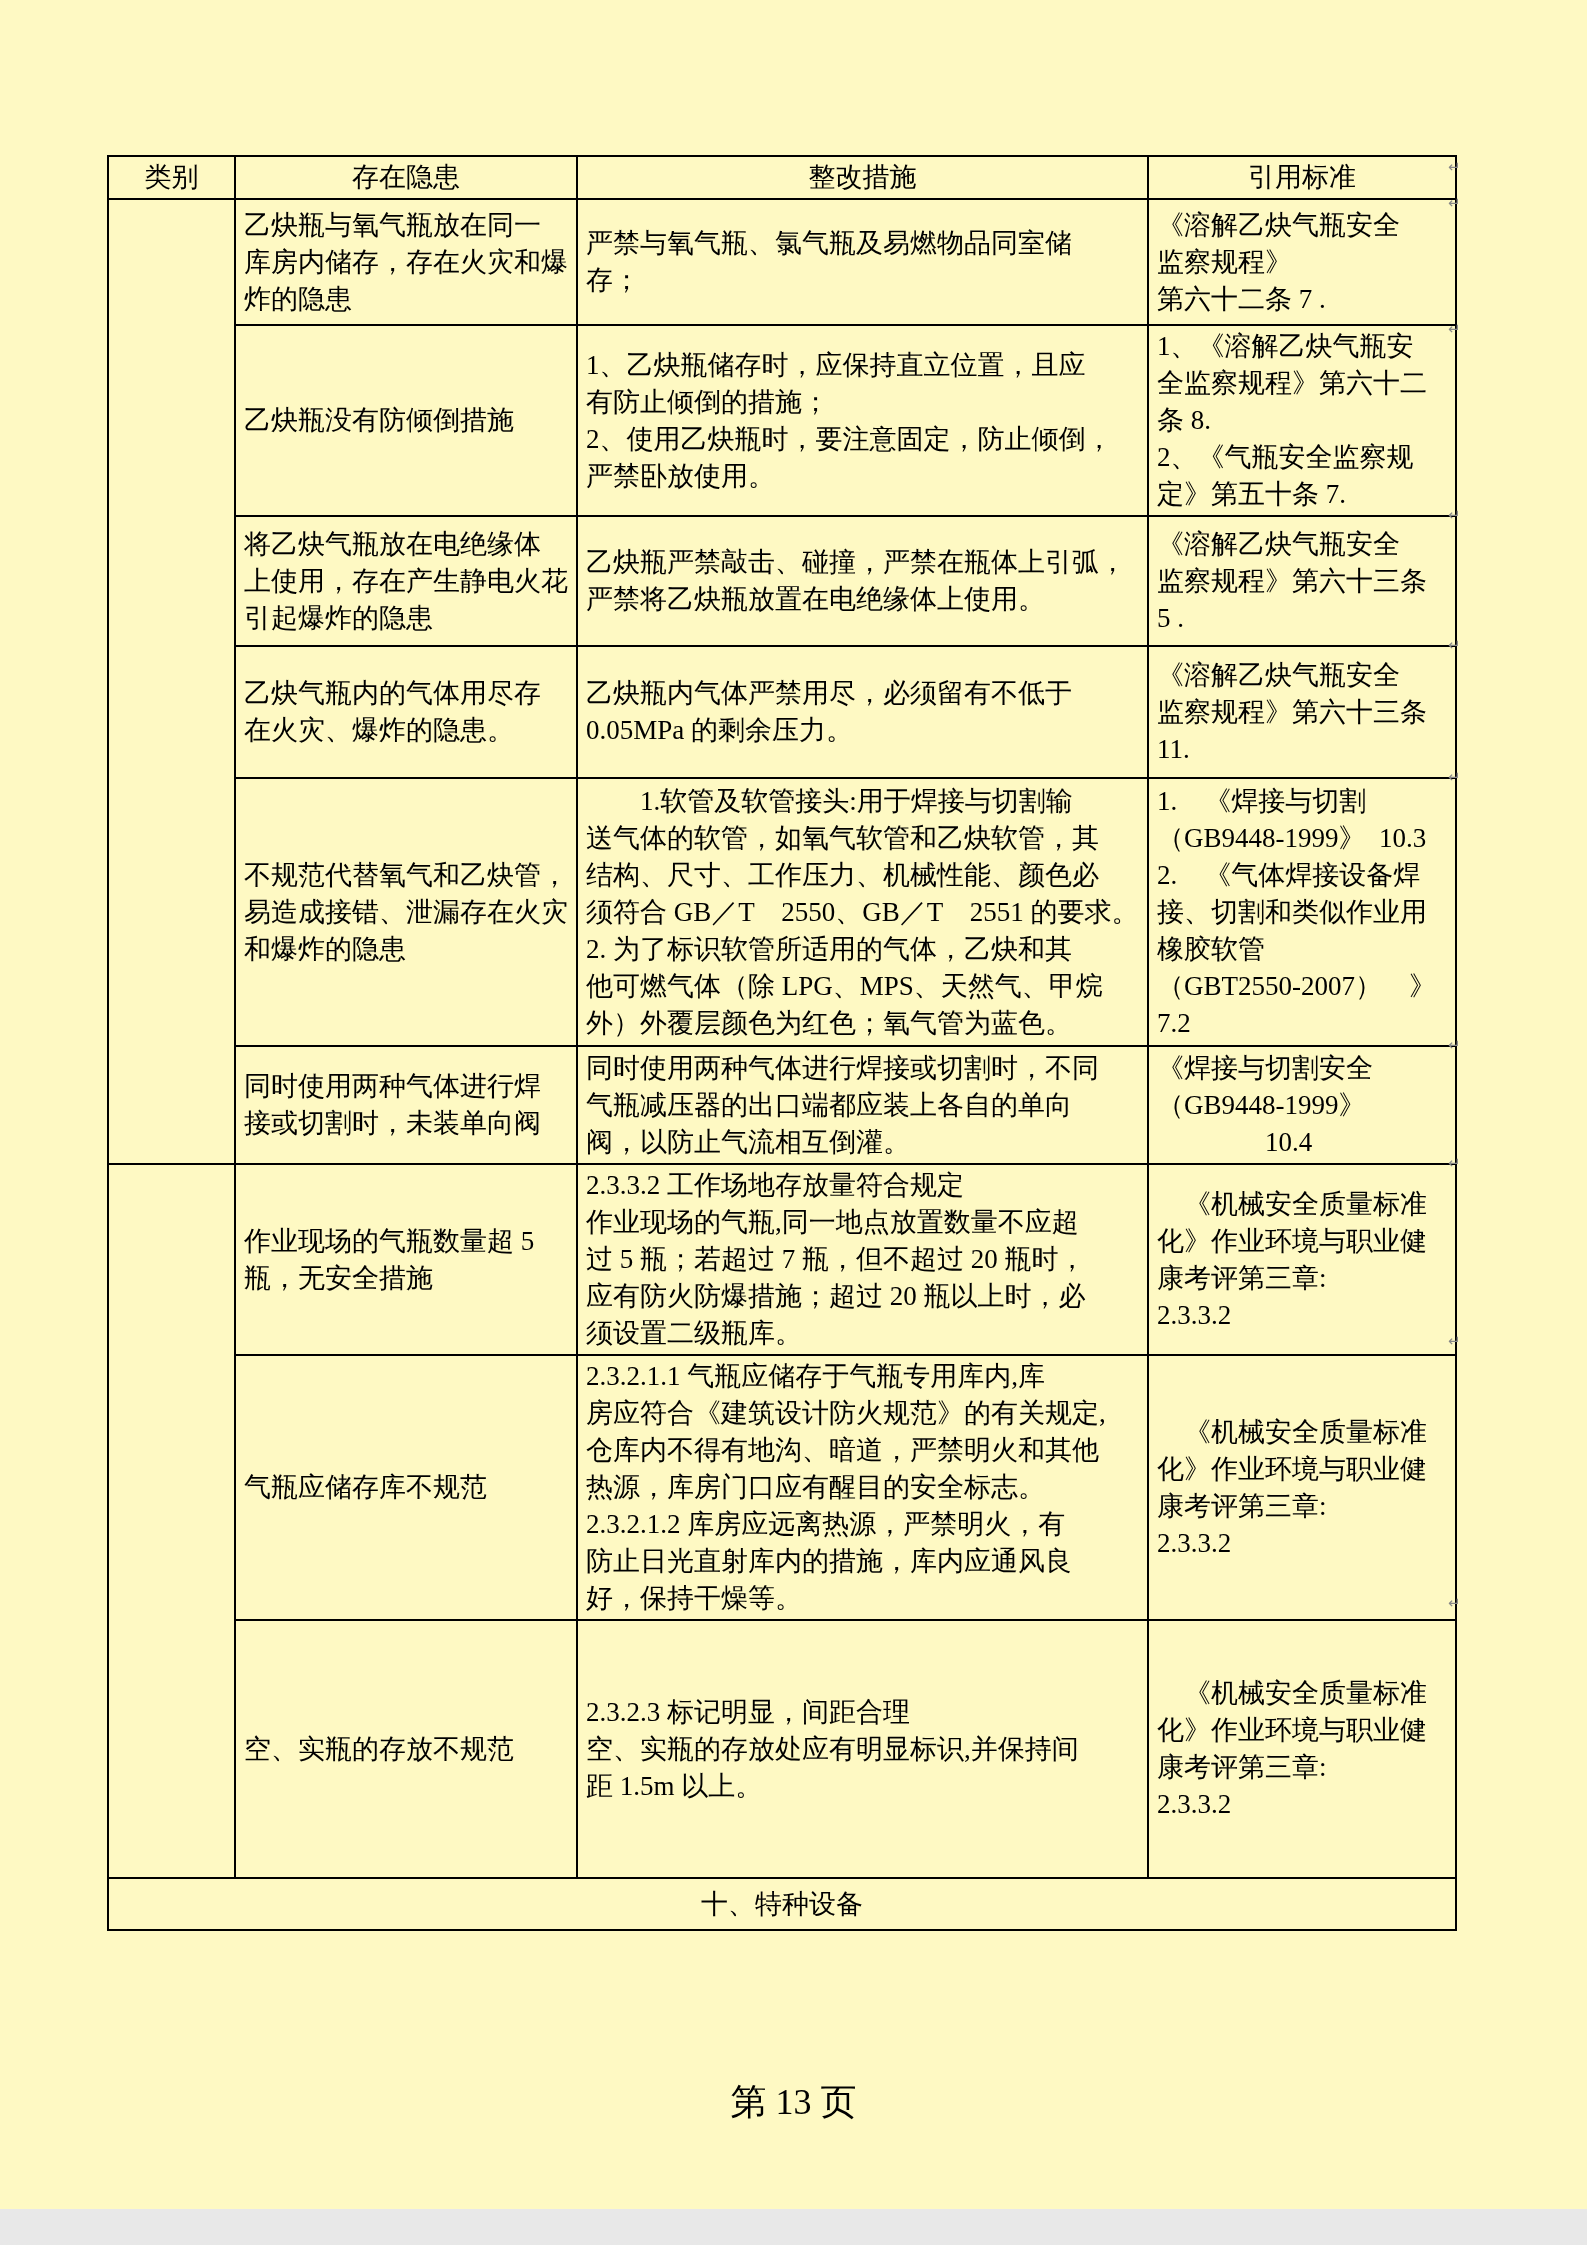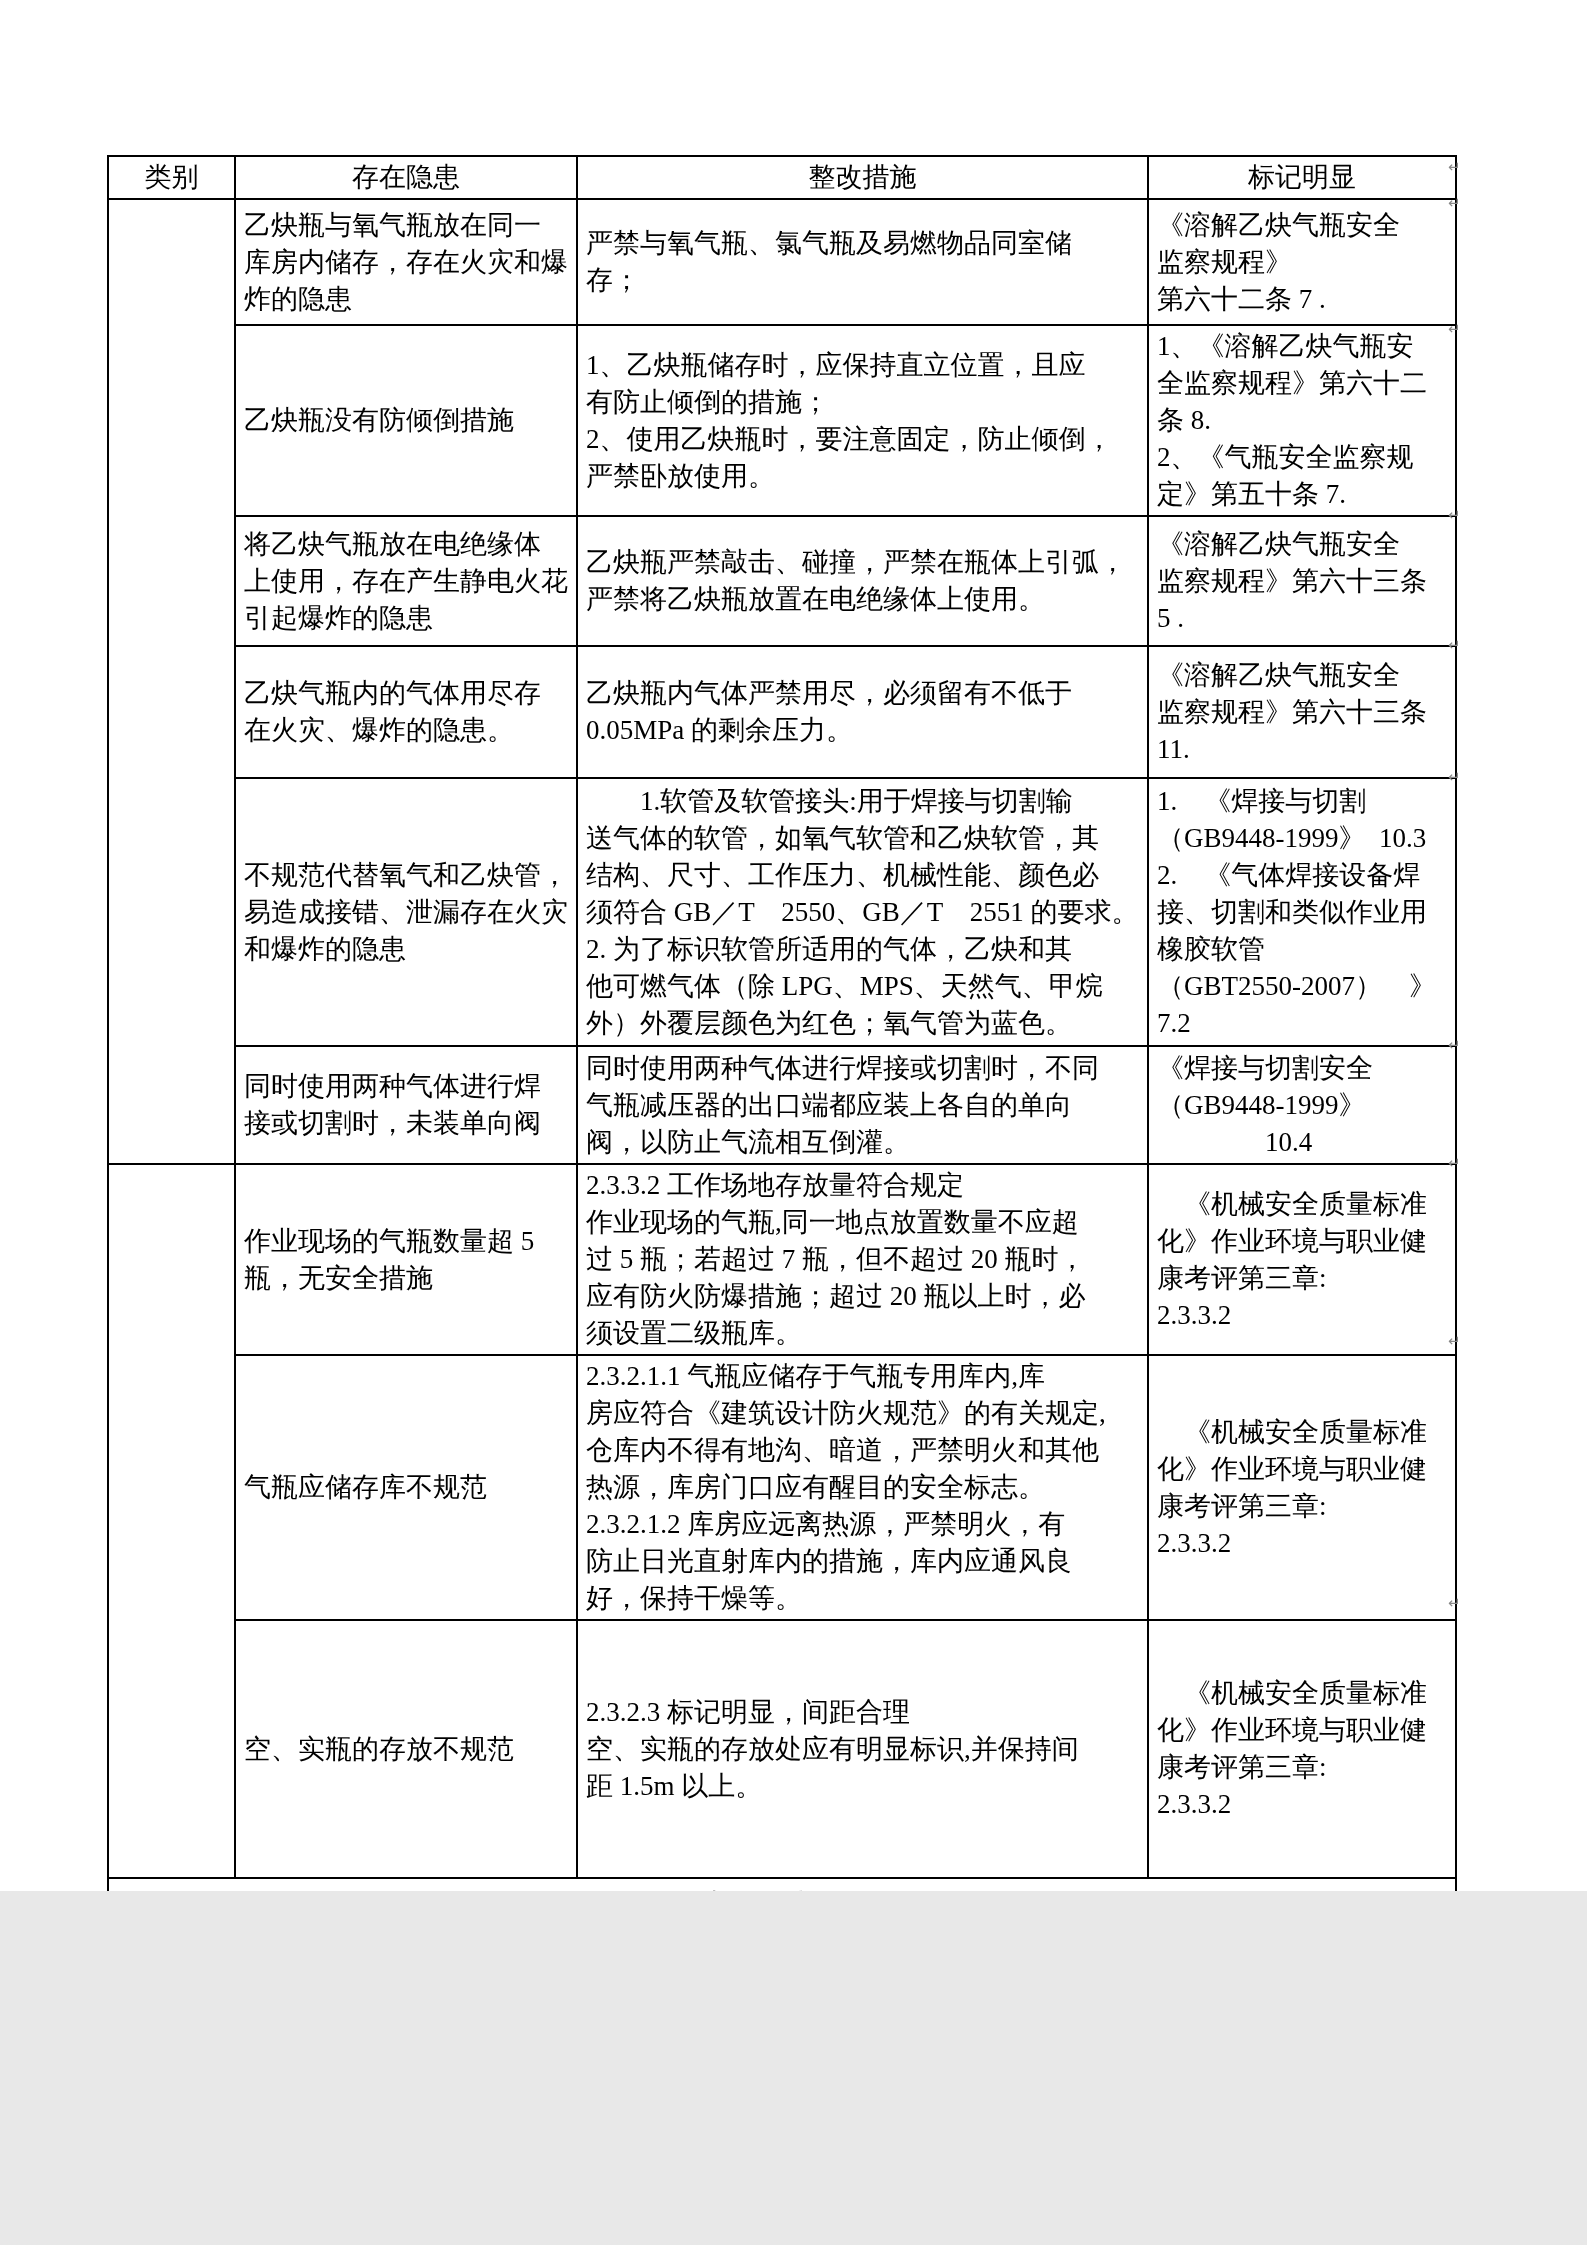--- a/index.html
+++ b/index.html
@@ -1,19 +1,19 @@
 <!DOCTYPE html>
 <html><head>
 <meta charset="utf-8">
 <style>
   html,body { margin:0; padding:0; background:#e8e8e8; }
   .page {
     position:relative;
-    width:1587px; height:1891px;
-    background:#ffffff;
+    width:1587px; height:2209px;
+    background:#fef9c3;
     font-family:"Liberation Serif","DejaVu Serif",serif;
     color:#000;
     overflow:hidden;
   }
   table.audit {
     position:absolute; left:107px; top:155px;
     width:1348px;
     border-collapse:collapse;
     table-layout:fixed;
   }
@@ -68,21 +68,21 @@
       <col class="c-cat">
         <col class="c-haz">
         <col class="c-mea">
         <col class="c-std">
     </colgroup>
     <tbody>
       <tr class="hd">
         <td class="center">类别</td>
         <td class="center">存在隐患</td>
         <td class="center">整改措施</td>
-        <td class="center">标记明显</td>
+        <td class="center">引用标准</td>
       </tr>
 
       <tr class="r1">
         <td rowspan="6"></td>
         <td class="haz">乙炔瓶与氧气瓶放在同一
 库房内储存，存在火灾和爆
 炸的隐患</td>
         <td class="mea">严禁与氧气瓶、氯气瓶及易燃物品同室储
 存；</td>
         <td class="std">《溶解乙炔气瓶安全

